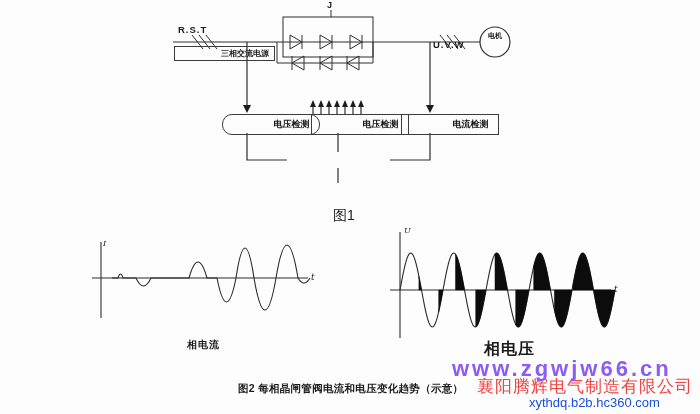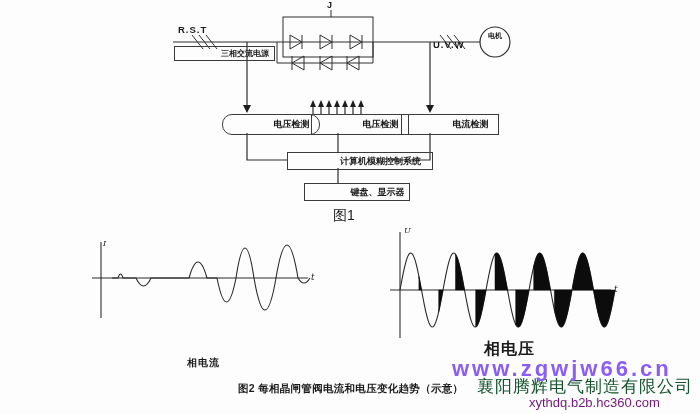--- a/index.html
+++ b/index.html
@@ -114,22 +114,20 @@
   <div class="lbl" style="left:433px;top:25px;font-size:9.5px;letter-spacing:1px;margin-top:15px;">U.V.W</div>
   <div class="lbl" style="left:327px;top:1px;font-size:9px;">J</div>
 
   <div class="box" style="left:174px;top:46px;width:58px;height:13px;font-size:8px;">三相交流电源</div>
   <div class="lbl" style="left:487px;top:31px;width:16px;font-size:7px;line-height:1.4;text-align:center;white-space:normal;">电机</div>
 
   <div class="box" style="left:222px;top:114px;width:55px;height:19px;font-size:9px;border-radius:10px;">电压检测</div>
   <div class="box" style="left:311px;top:114px;width:55px;height:19px;font-size:9px;">电压检测</div>
   <div class="box" style="left:401px;top:114px;width:55px;height:19px;font-size:9px;font-family:Liberation Mono, monospace;">电流检测</div>
 
-  <div class="box" style="left:287px;top:152px;width:103px;height:16px;font-size:9px;">计算机模糊控制系统</div>
-  <div class="box" style="left:304px;top:183px;width:63px;height:16px;font-size:9px;">键盘、显示器</div>
   <div class="lbl" style="left:333px;top:208px;font-size:14px;font-weight:normal;">图1</div>
 
   <svg width="700" height="414" viewBox="0 0 700 414">
       <line x1="101" y1="242" x2="101" y2="318" class="ax"></line>
       <line x1="92" y1="278" x2="308" y2="278" class="ax"></line>
       <path d="M 112 278 L 118 278 Q 120.5 270 123 278 L 136 278 Q 143.5 294 151 278 L 189 278 Q 198 246 207 278 L 217 278 Q 226.5 326 236 278 L 236 278 Q 245 218 254 278 L 254 278 Q 265 342 276 278 L 276 278 Q 287 212 298 278 L 298 278 Q 304 288 310 278" class="wave"></path>
     </svg>
   <svg width="700" height="414" viewBox="0 0 700 414">
       <line x1="400" y1="232" x2="400" y2="338" class="ax"></line>
       <line x1="390" y1="290" x2="611" y2="290" class="ax"></line>
@@ -144,22 +142,22 @@
       <path d="M 554.4 290 L 554.4 309.8 L 555.4 314.2 L 556.4 318.0 L 557.4 321.2 L 558.4 323.8 L 559.4 325.6 L 560.4 326.7 L 561.4 327.0 L 562.4 326.5 L 563.4 325.2 L 564.4 323.2 L 565.4 320.5 L 566.4 317.1 L 567.4 313.2 L 568.4 308.7 L 569.4 303.9 L 570.4 298.7 L 571.4 293.4 L 572.0 290.0 L 572.0 290 Z" class="fillblk"></path>
       <path d="M 572.9 290 L 572.9 285.4 L 573.9 280.1 L 574.9 275.0 L 575.9 270.2 L 576.9 265.9 L 577.9 262.1 L 578.9 258.8 L 579.9 256.3 L 580.9 254.4 L 581.9 253.3 L 582.9 253.0 L 583.9 253.5 L 584.9 254.7 L 585.9 256.8 L 586.9 259.5 L 587.9 262.8 L 588.9 266.8 L 589.9 271.2 L 590.9 276.1 L 591.9 281.2 L 592.9 286.5 L 593.5 290.0 L 593.5 290 Z" class="fillblk"></path>
       <path d="M 593.5 290 L 593.5 290.0 L 594.5 295.4 L 595.5 300.7 L 596.5 305.7 L 597.5 310.4 L 598.5 314.7 L 599.5 318.4 L 600.5 321.6 L 601.5 324.1 L 602.5 325.8 L 603.5 326.8 L 604.5 327.0 L 605.5 326.4 L 606.5 325.0 L 607.5 322.9 L 608.5 320.1 L 609.5 316.6 L 610.5 312.6 L 611.5 308.1 L 612.5 303.2 L 613.5 298.0 L 614.5 292.7 L 615.0 290.0 L 615.0 290 Z" class="fillblk"></path>
     </svg>
 
   <div class="axlbl" style="left:103px;top:240px;font-size:8px;">I</div>
   <div class="axlbl" style="left:311px;top:273px;font-size:9px;">t</div>
   <div class="axlbl" style="left:404px;top:227px;font-size:8px;">U</div>
   <div class="axlbl" style="left:614px;top:285px;font-size:9px;">t</div>
 
-  <div class="lbl" style="left:187px;top:358px;font-size:10px;letter-spacing:1px;">相电流</div>
+  <div class="lbl" style="left:187px;top:340px;font-size:10px;letter-spacing:1px;">相电流</div>
   <div class="lbl" style="left:484px;top:341px;font-size:16px;letter-spacing:1px;">相电压</div>
 
   <div class="lbl" style="left:238px;top:383px;font-size:10.5px;letter-spacing:.3px;">图2 每相晶闸管阀电流和电压变化趋势（示意）</div>
 
-  <div class="wm" style="left:477px;top:378px;font-size:17px;letter-spacing:1px;color:#14532d;">襄阳腾辉电气制造有限公司</div>
-  <div class="wm" style="left:529px;top:396px;font-size:13px;color:#701a75;">xythdq.b2b.hc360.com</div>
+  <div class="wm" style="left:477px;top:378px;font-size:17px;letter-spacing:1px;color:#ef4444;">襄阳腾辉电气制造有限公司</div>
+  <div class="wm" style="left:529px;top:396px;font-size:13px;color:#1d4ed8;">xythdq.b2b.hc360.com</div>
   <div class="wm" style="left:452px;top:358px;font-size:22px;font-weight:bold;letter-spacing:3px;color:#8b5cf6;">www.zgwjw66.cn</div>
 
 </div>
 
 </body></html>

